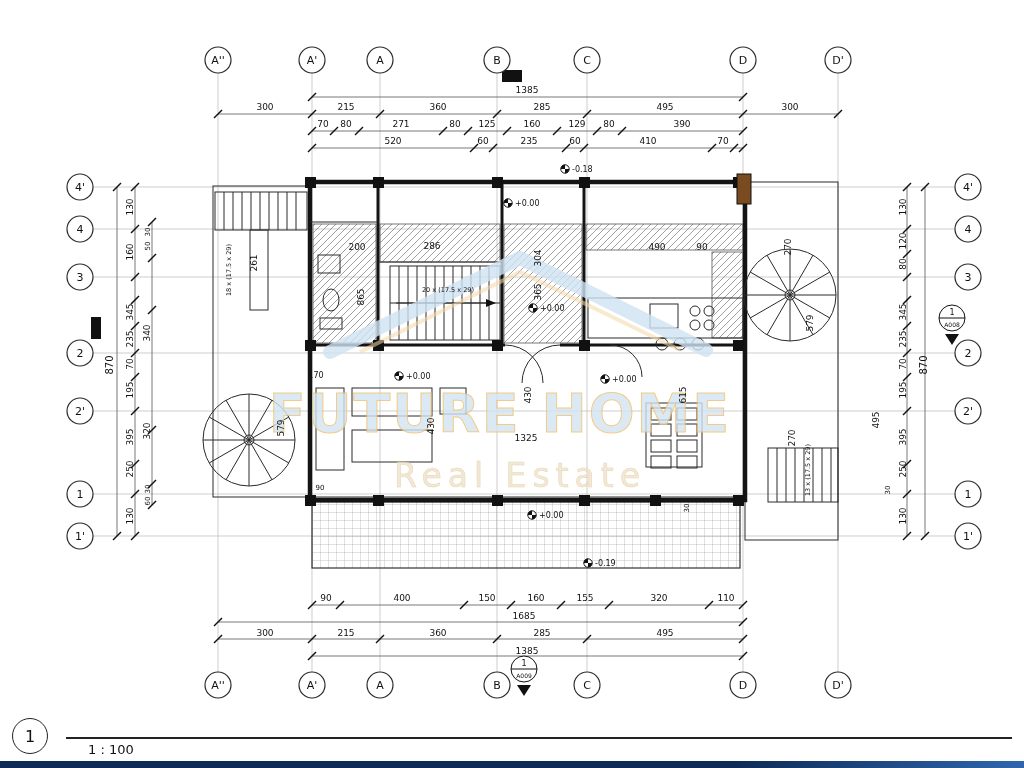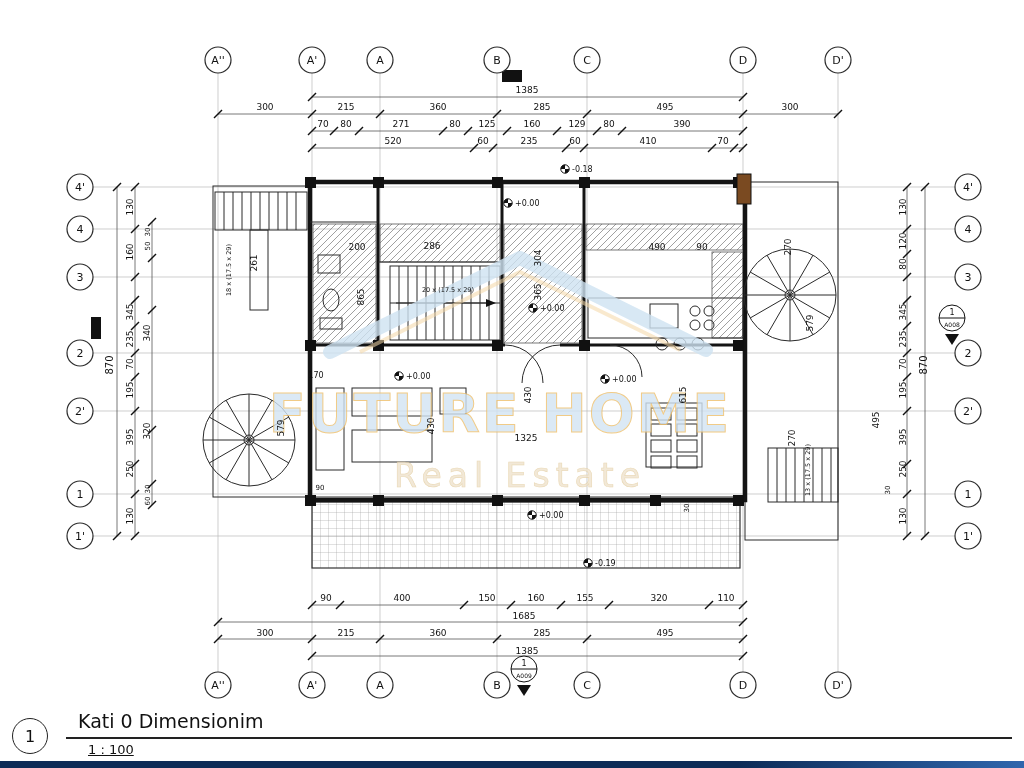--- a/index.html
+++ b/index.html
@@ -25,21 +25,21 @@
   .wm-roof2{fill:none;stroke:#f5d9a8;stroke-width:4;opacity:.7;}
   .wm-text1{font:bold 54px "DejaVu Sans",sans-serif;fill:#d3e4f3;stroke:#eebf6a;stroke-width:1;text-anchor:middle;letter-spacing:2px;}
   .wm-text2{font:33px "DejaVu Sans",sans-serif;fill:#efe3cd;stroke:#e4cfa4;stroke-width:.6;text-anchor:middle;letter-spacing:6px;}
   
   .titleblock{position:absolute;left:0;top:706px;width:1024px;height:55px;}
   .tb-circle{position:absolute;left:12px;top:12px;width:34px;height:34px;border:1.6px solid #222;
              border-radius:50%;display:flex;align-items:center;justify-content:center;
              font-size:16px;color:#111;background:#fff;}
   .tb-title{position:absolute;left:78px;top:4px;font-size:19px;color:#111;}
   .tb-rule{position:absolute;left:66px;top:31px;width:946px;height:0;border-top:2px solid #222;}
-  .tb-scale{position:absolute;left:88px;top:36px;font-size:13px;color:#111;text-decoration:underline;}
+  .tb-scale{position:absolute;left:88px;top:36px;font-size:13px;color:#111;}
   .bottom-bar{position:absolute;left:0;bottom:0;width:1024px;height:7px;
               background:linear-gradient(90deg,#0d2b57 0%,#0d2b57 72%,#2f66ad 100%);}
 </style>
 </head>
 <body>
 
 <div class="sheet">
 
 <svg id="plan-svg" width="1024" height="768" viewBox="0 0 1024 768">
   <defs>
@@ -502,19 +502,18 @@
         <text x="524" y="666" class="dim" font-size="8">1</text>
         <text x="524" y="678" class="dim" font-size="6">A009</text>
         <polygon points="517,685 531,685 524,696" fill="#111"></polygon>
       </g>
 </svg>
 
 <div class="titleblock">
   <div class="tb-circle">
     <span>1</span>
   </div>
-  <div class="tb-title">Kati 0 Dimensionim</div>
   <div class="tb-rule"></div>
   <div class="tb-scale">1 : 100</div>
 </div>
 <div class="bottom-bar"></div>
 
 </div>
 
 </body></html>

